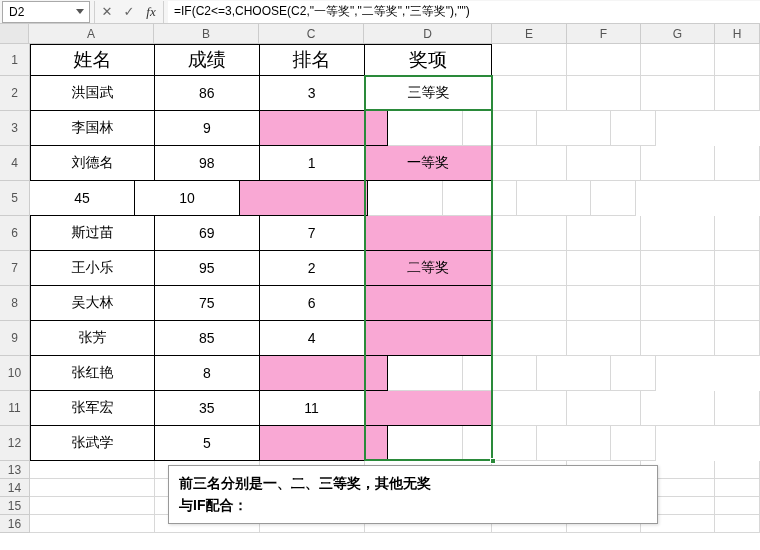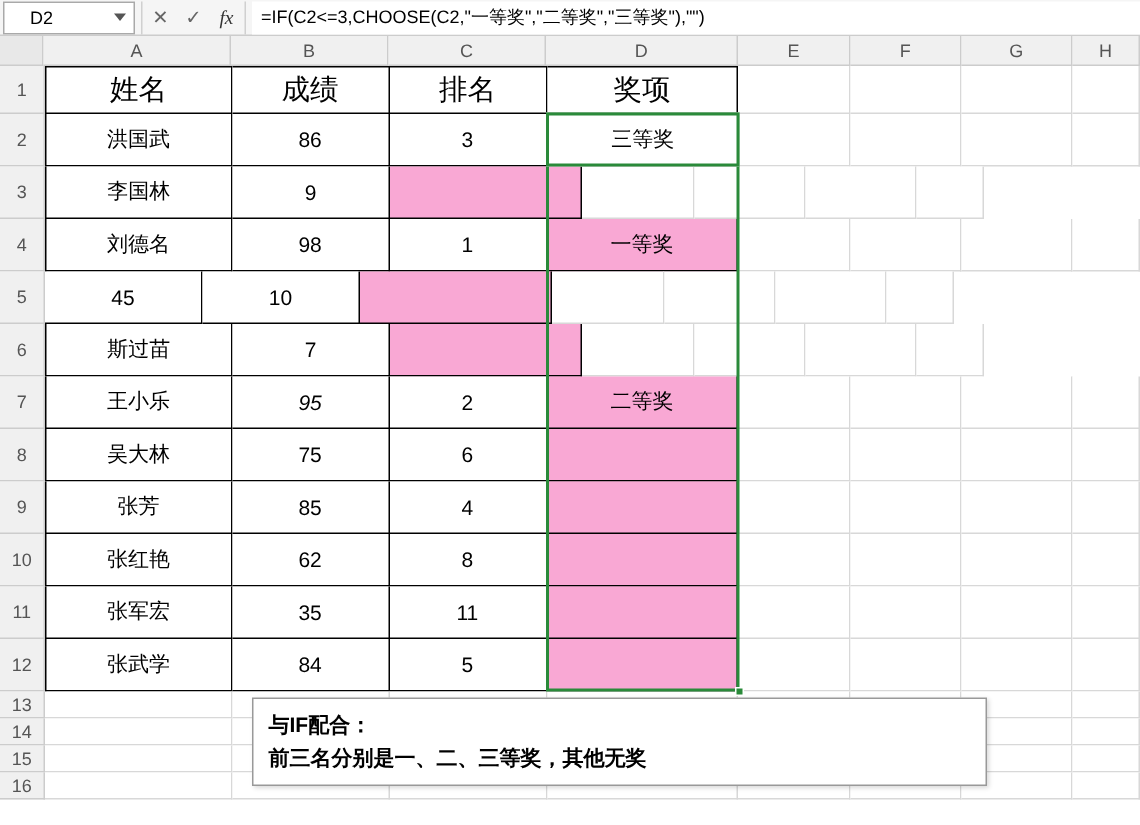--- a/index.html
+++ b/index.html
@@ -23,21 +23,21 @@
       border-bottom: 1px solid #ccc;
       background: #f5f5f5;
     }
     .name-box {
       width: 88px;
       height: 22px;
       border: 1px solid #a9a9a9;
       background: #fff;
       display: flex;
       align-items: center;
-      padding: 0 17px;
+      padding: 0 6px;
       font-size: 12px;
       position: relative;
       margin-left: 2px;
     }
     .name-box-dropdown {
       position: absolute;
       right: 2px;
       top: 50%;
       transform: translateY(-50%);
       width: 14px;
@@ -268,31 +268,32 @@
         <div class="cell inner-border-right inner-border-bottom" style="width: 105px; height: 35px;">10</div>
         <div class="cell highlight table-border-right inner-border-bottom" style="width: 128px; height: 35px;"></div>
         <div class="cell " style="width: 75px; height: 35px;"></div>
         <div class="cell " style="width: 74px; height: 35px;"></div>
         <div class="cell " style="width: 74px; height: 35px;"></div>
         <div class="cell " style="width: 45px; height: 35px;"></div>
       </div>
       <div class="row">
         <div class="row-header" style="height: 35px;">6</div>
         <div class="cell table-border-left inner-border-right inner-border-bottom" style="width: 125px; height: 35px;">斯过苗</div>
+        <div class="cell inner-border-right inner-border-bottom" style="width: 105px; height: 35px;">69</div>
         <div class="cell inner-border-right inner-border-bottom" style="width: 105px; height: 35px;">7</div>
         <div class="cell highlight table-border-right inner-border-bottom" style="width: 128px; height: 35px;"></div>
         <div class="cell " style="width: 75px; height: 35px;"></div>
         <div class="cell " style="width: 74px; height: 35px;"></div>
         <div class="cell " style="width: 74px; height: 35px;"></div>
         <div class="cell " style="width: 45px; height: 35px;"></div>
       </div>
       <div class="row">
         <div class="row-header" style="height: 35px;">7</div>
         <div class="cell table-border-left inner-border-right inner-border-bottom" style="width: 125px; height: 35px;">王小乐</div>
-        <div class="cell inner-border-right inner-border-bottom" style="width: 105px; height: 35px; font-style: italic;">95</div>
+        <div class="cell inner-border-right inner-border-bottom" style="width: 105px; height: 35px;">95</div>
         <div class="cell inner-border-right inner-border-bottom" style="width: 105px; height: 35px;">2</div>
         <div class="cell highlight table-border-right inner-border-bottom" style="width: 128px; height: 35px;">二等奖</div>
         <div class="cell " style="width: 75px; height: 35px;"></div>
         <div class="cell " style="width: 74px; height: 35px;"></div>
         <div class="cell " style="width: 74px; height: 35px;"></div>
         <div class="cell " style="width: 45px; height: 35px;"></div>
       </div>
       <div class="row">
         <div class="row-header" style="height: 35px;">8</div>
         <div class="cell table-border-left inner-border-right inner-border-bottom" style="width: 125px; height: 35px;">吴大林</div>
@@ -311,21 +312,20 @@
         <div class="cell inner-border-right inner-border-bottom" style="width: 105px; height: 35px;">4</div>
         <div class="cell highlight table-border-right inner-border-bottom" style="width: 128px; height: 35px;"></div>
         <div class="cell " style="width: 75px; height: 35px;"></div>
         <div class="cell " style="width: 74px; height: 35px;"></div>
         <div class="cell " style="width: 74px; height: 35px;"></div>
         <div class="cell " style="width: 45px; height: 35px;"></div>
       </div>
       <div class="row">
         <div class="row-header" style="height: 35px;">10</div>
         <div class="cell table-border-left inner-border-right inner-border-bottom" style="width: 125px; height: 35px;">张红艳</div>
-        <div class="cell inner-border-right inner-border-bottom" style="width: 105px; height: 35px;">62</div>
         <div class="cell inner-border-right inner-border-bottom" style="width: 105px; height: 35px;">8</div>
         <div class="cell highlight table-border-right inner-border-bottom" style="width: 128px; height: 35px;"></div>
         <div class="cell " style="width: 75px; height: 35px;"></div>
         <div class="cell " style="width: 74px; height: 35px;"></div>
         <div class="cell " style="width: 74px; height: 35px;"></div>
         <div class="cell " style="width: 45px; height: 35px;"></div>
       </div>
       <div class="row">
         <div class="row-header" style="height: 35px;">11</div>
         <div class="cell table-border-left inner-border-right inner-border-bottom" style="width: 125px; height: 35px;">张军宏</div>
@@ -333,21 +333,20 @@
         <div class="cell inner-border-right inner-border-bottom" style="width: 105px; height: 35px;">11</div>
         <div class="cell highlight table-border-right inner-border-bottom" style="width: 128px; height: 35px;"></div>
         <div class="cell " style="width: 75px; height: 35px;"></div>
         <div class="cell " style="width: 74px; height: 35px;"></div>
         <div class="cell " style="width: 74px; height: 35px;"></div>
         <div class="cell " style="width: 45px; height: 35px;"></div>
       </div>
       <div class="row">
         <div class="row-header" style="height: 35px;">12</div>
         <div class="cell table-border-left inner-border-right table-border-bottom" style="width: 125px; height: 35px;">张武学</div>
-        <div class="cell inner-border-right table-border-bottom" style="width: 105px; height: 35px;">84</div>
         <div class="cell inner-border-right table-border-bottom" style="width: 105px; height: 35px;">5</div>
         <div class="cell highlight table-border-right table-border-bottom" style="width: 128px; height: 35px;"></div>
         <div class="cell " style="width: 75px; height: 35px;"></div>
         <div class="cell " style="width: 74px; height: 35px;"></div>
         <div class="cell " style="width: 74px; height: 35px;"></div>
         <div class="cell " style="width: 45px; height: 35px;"></div>
       </div>
       <div class="row">
         <div class="row-header" style="height: 18px;">13</div>
         <div class="cell " style="width: 125px; height: 18px;"></div>
@@ -394,16 +393,16 @@
       </div>
     </div>
 
   <div class="selected-range" id="sel-range" style="left: 364px; top: 51px; width: 129px; height: 386px;"></div>
   <div class="selected-active" id="sel-active" style="left: 364px; top: 51px; width: 129px; height: 36px; background: rgb(255, 255, 255); z-index: 2;">
       <div style="position: absolute; left: 0px; top: 0px; width: 100%; height: 100%; display: flex; align-items: center; justify-content: center; font-size: 14px;">三等奖</div>
     </div>
   <div class="fill-handle" id="fill-handle" style="left: 490px; top: 434px; z-index: 3;"></div>
 
   <div class="note-box" id="note-box" style="left: 168px; top: 441px; width: 490px;">
+    <div>前三名分别是一、二、三等奖，其他无奖</div>
     <div>与IF配合：</div>
-    <div>前三名分别是一、二、三等奖，其他无奖</div>
   </div>
 </div>
 
 </body></html>

